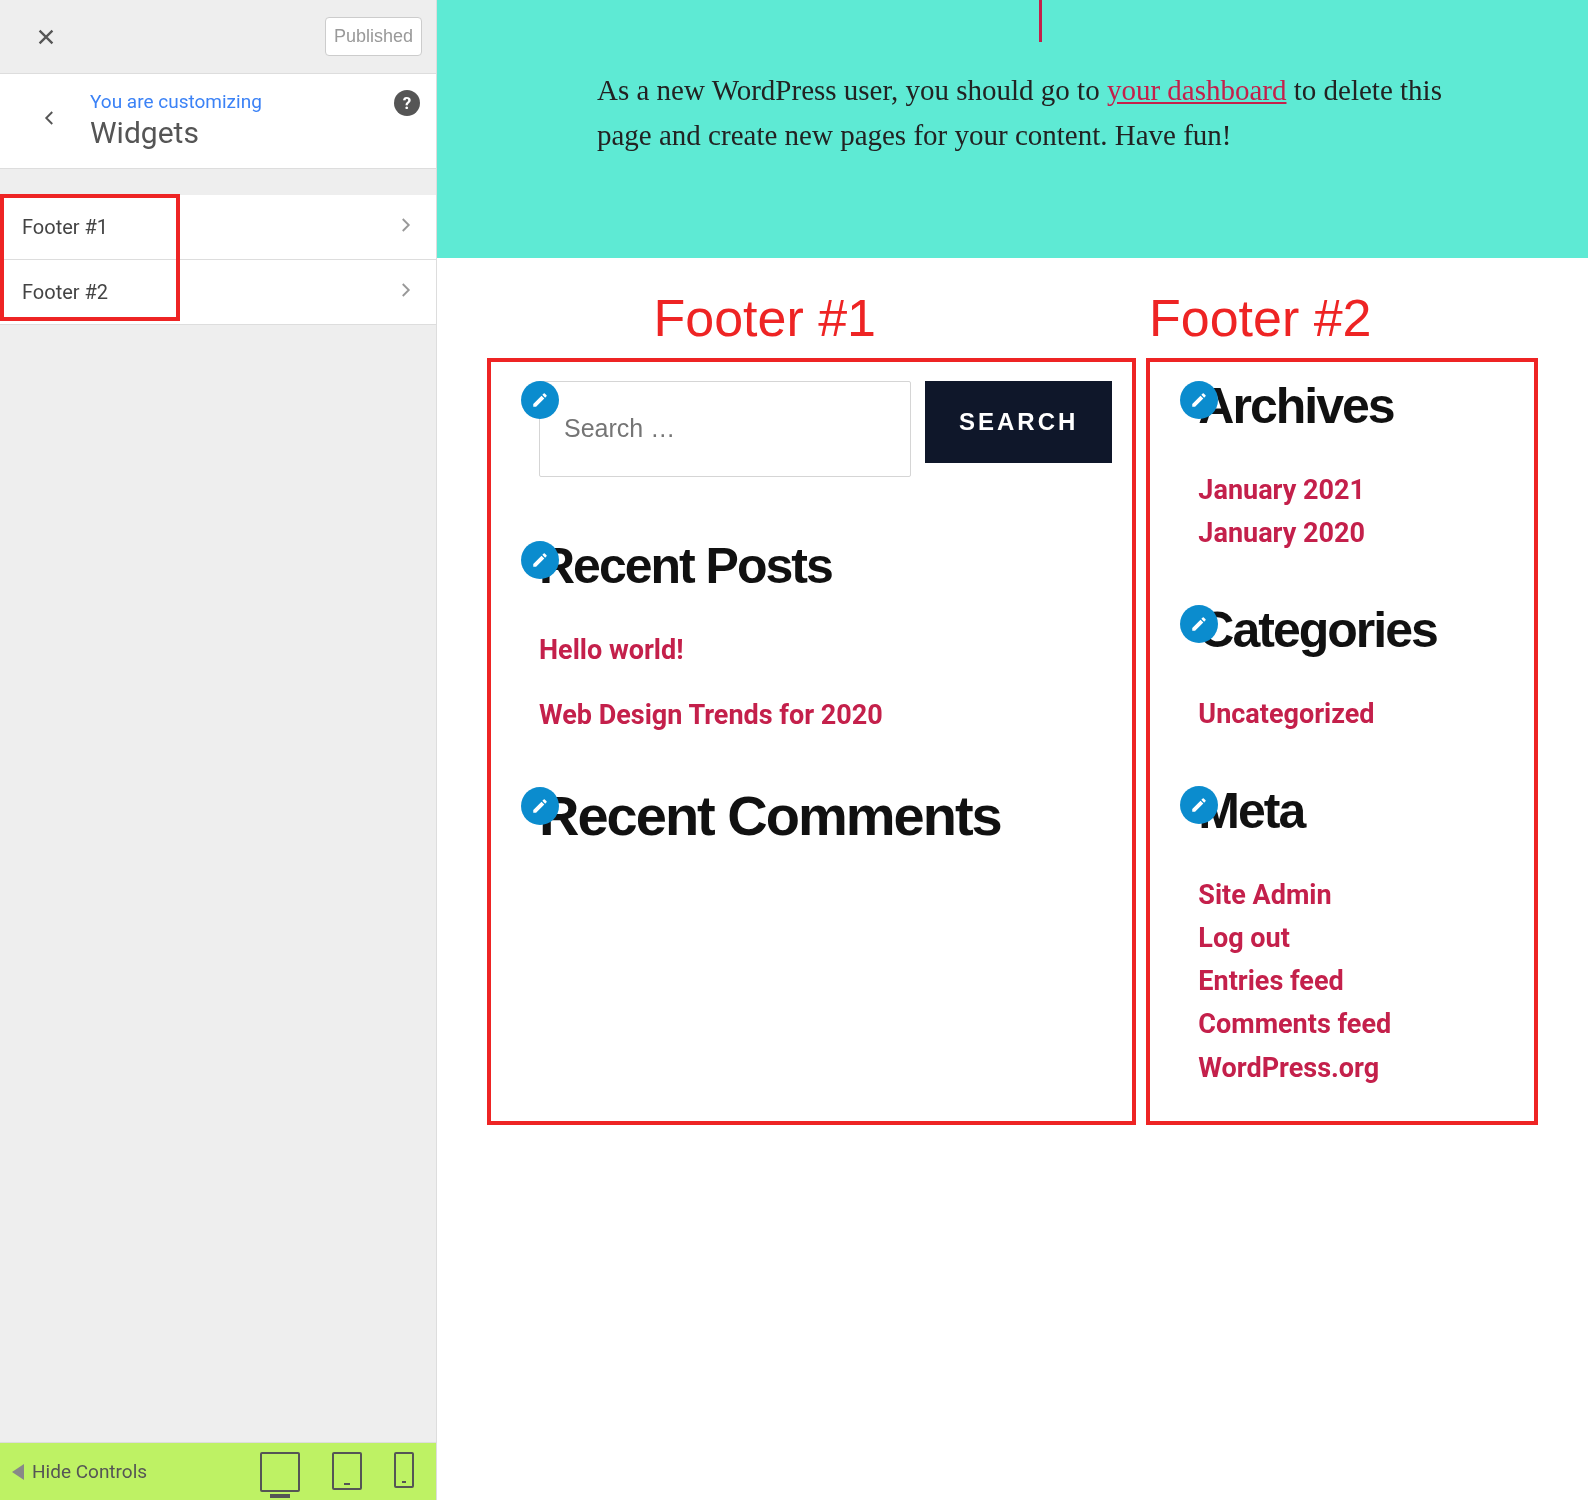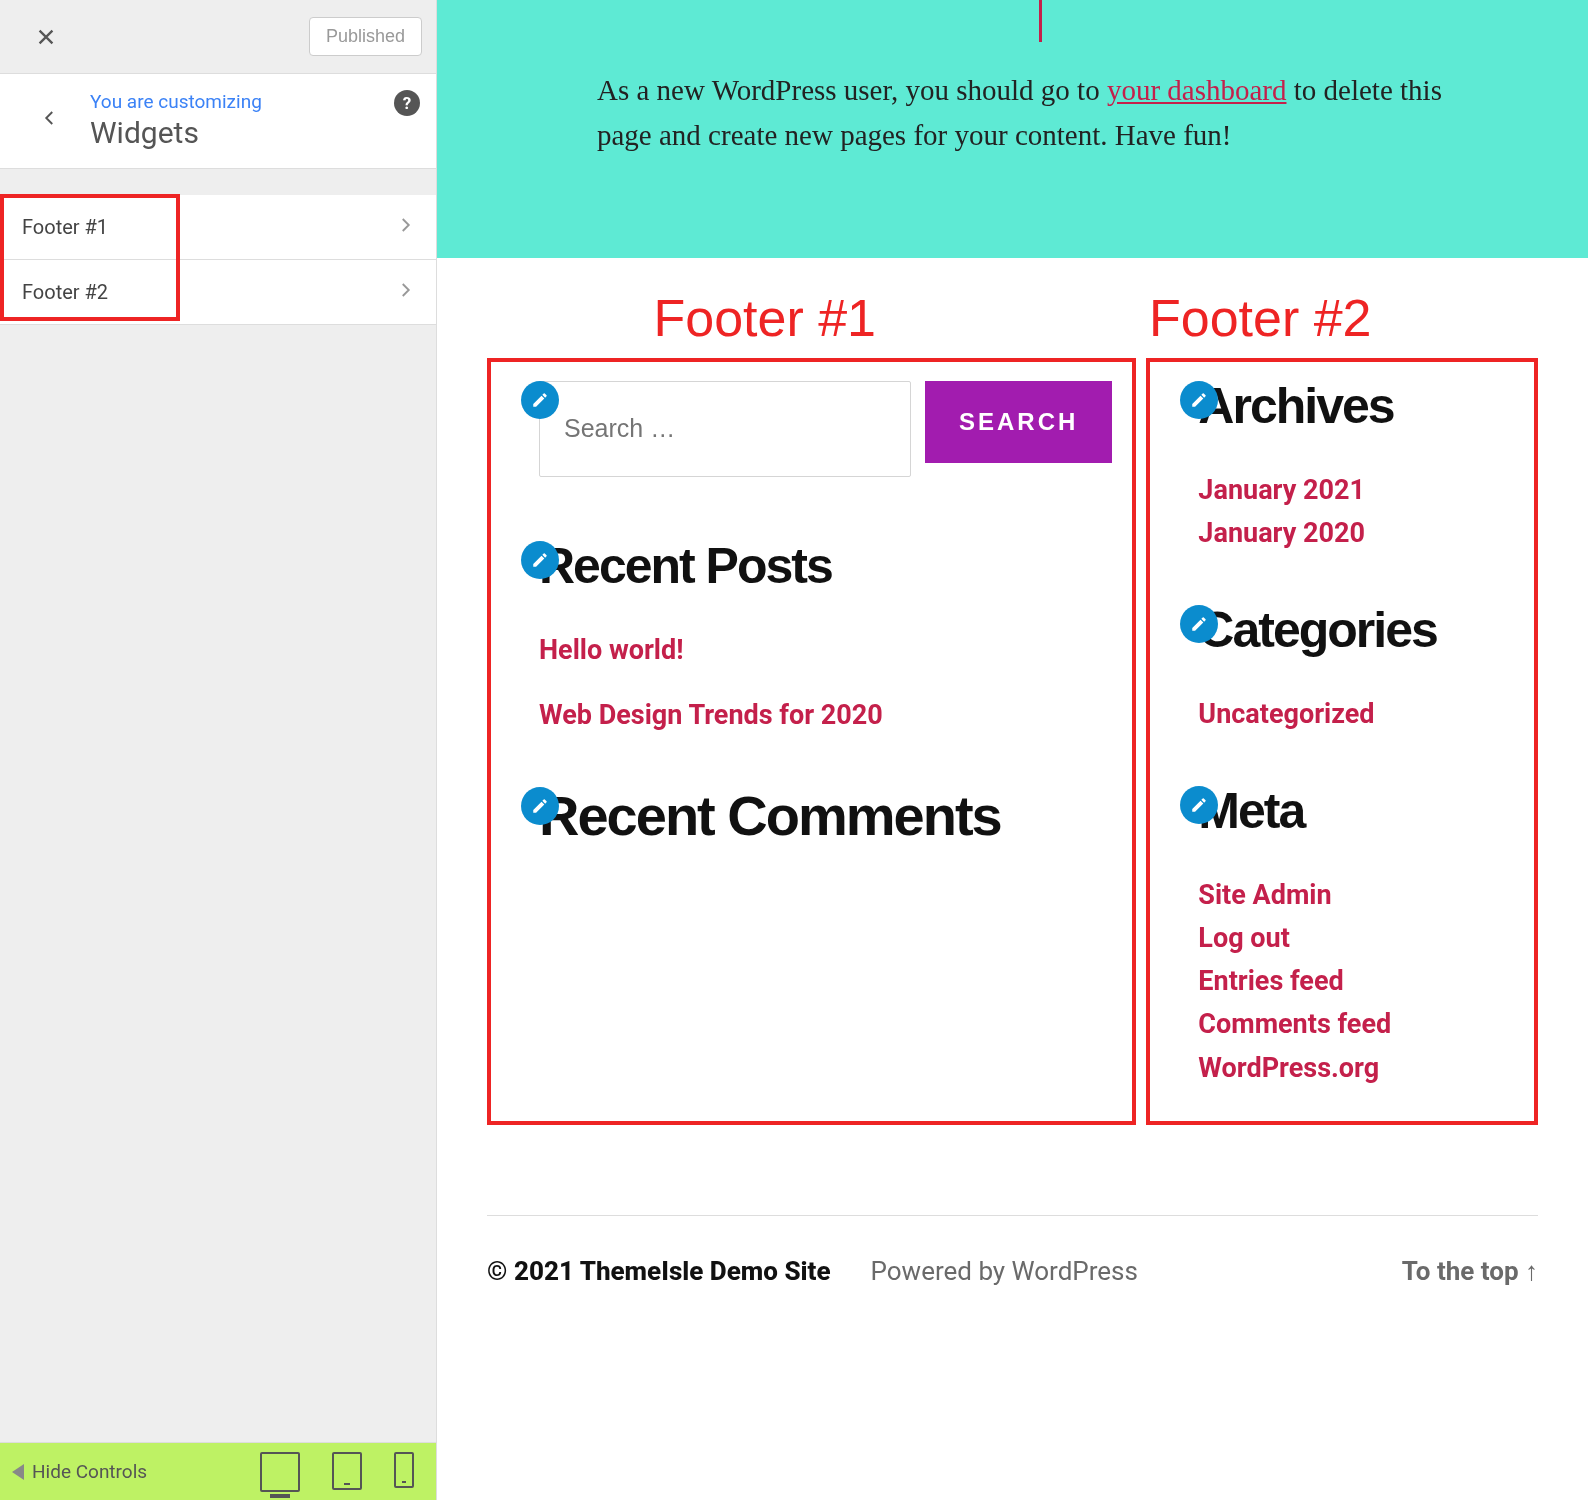--- a/index.html
+++ b/index.html
@@ -5,21 +5,21 @@
   * { box-sizing: border-box; margin: 0; padding: 0; }
   body { font-family: -apple-system, BlinkMacSystemFont, "Segoe UI", Roboto, sans-serif; background: #fff; width: 1588px; height: 1500px; position: relative; overflow: hidden; }
   .app { display: flex; height: 100%; }
 
   
   .panel { width: 437px; background: #eeeeee; border-right: 1px solid #ddd; display: flex; flex-direction: column; }
   .panel-top { height: 74px; background: #eeeeee; border-bottom: 1px solid #ddd; display: flex; align-items: center; padding: 0 14px; }
   .close-square { width: 64px; height: 64px; display: flex; align-items: center; justify-content: center; cursor: pointer; }
   .close-square svg { width: 22px; height: 22px; }
   .publish-wrap { margin-left: auto; }
-  .published-btn { background: #fff; border: 1px solid #ccc; border-radius: 4px; color: #999; padding: 8px 16px; font-size: 18px; cursor: default; }
+  .published-btn { background: #fff; border: 1px solid #ccc; border-radius: 4px; color: #999; padding: 8px 8px; font-size: 18px; cursor: default; }
 
   .panel-header { background: #fff; border-bottom: 1px solid #ddd; padding: 16px 22px 18px 22px; display: flex; align-items: flex-start; position: relative; }
   .back-btn { width: 56px; height: 56px; display: flex; align-items: center; justify-content: center; margin-right: 12px; cursor: pointer; }
   .back-btn svg { width: 18px; height: 18px; }
   .header-labels .subtitle { color: #3b82f6; font-size: 19px; }
   .header-labels .title { color: #555; font-size: 30px; margin-top: 2px; font-weight: 400; }
   .help-icon { position: absolute; right: 16px; top: 16px; width: 26px; height: 26px; border-radius: 50%; background: #555; color: #fff; display: flex; align-items: center; justify-content: center; font-size: 17px; font-weight: bold; cursor: pointer; }
 
   .spacer-row { height: 26px; background: #eeeeee; }
 
@@ -54,21 +54,21 @@
   .col { border: 4px solid #ee2424; padding: 15px 20px 25px 48px; position: relative; }
   .col1 { flex: 1.02; }
   .col2 { flex: 0.68; }
 
   .edit-badge { position: absolute; width: 38px; height: 38px; border-radius: 50%; background: #0b8cce; display: flex; align-items: center; justify-content: center; cursor: pointer; }
   .edit-badge svg { width: 18px; height: 18px; fill: #fff; }
   .edit-left { left: 0px; }
 
   .search-row { display: flex; gap: 14px; margin-bottom: 60px; margin-top: 4px; }
   .search-input { flex: 1; border: 1px solid #d5d5d5; border-radius: 2px; height: 96px; font-size: 25px; padding: 0 24px; color: #888; }
-  .search-btn { background: #a21caf; color: #fff; font-weight: 800; letter-spacing: 3px; font-size: 24px; border: none; height: 82px; padding: 0 34px; cursor: pointer; }
+  .search-btn { background: #0f172a; color: #fff; font-weight: 800; letter-spacing: 3px; font-size: 24px; border: none; height: 82px; padding: 0 34px; cursor: pointer; }
 
   .w-title { font-size: 50px; font-weight: 900; letter-spacing: -2px; color: #111; margin-bottom: 38px; font-family: Arial, Helvetica, sans-serif; }
   .w-title-lg { font-size: 56px; }
   .w-list { list-style: none; }
   .w-list li { margin-bottom: 30px; }
   .w-list a { color: #c4204b; text-decoration: none; font-weight: 700; font-size: 27px; line-height: 1.3; }
   .w-list-tight li { margin-bottom: 8px; }
   .comment-item { font-size: 27px; font-weight: 700; color: #333; }
   .comment-item a { color: #c4204b; text-decoration: none; }
   .comment-item .on { color: #333; font-weight: 700; }
@@ -230,19 +230,14 @@
             <li><a href="#">Log out</a></li>
             <li><a href="#">Entries feed</a></li>
             <li><a href="#">Comments feed</a></li>
             <li><a href="#">WordPress.org</a></li>
           </ul>
         </div>
       </div>
 
     </div>
 
-    <div class="site-footer">
-      <div class="copyright">© 2021 ThemeIsle Demo Site</div>
-      <div>Powered by WordPress</div>
-      <div class="to-top"><span>To the top ↑</span></div>
-    </div>
   </div>
 </div>
 
 </body></html>

